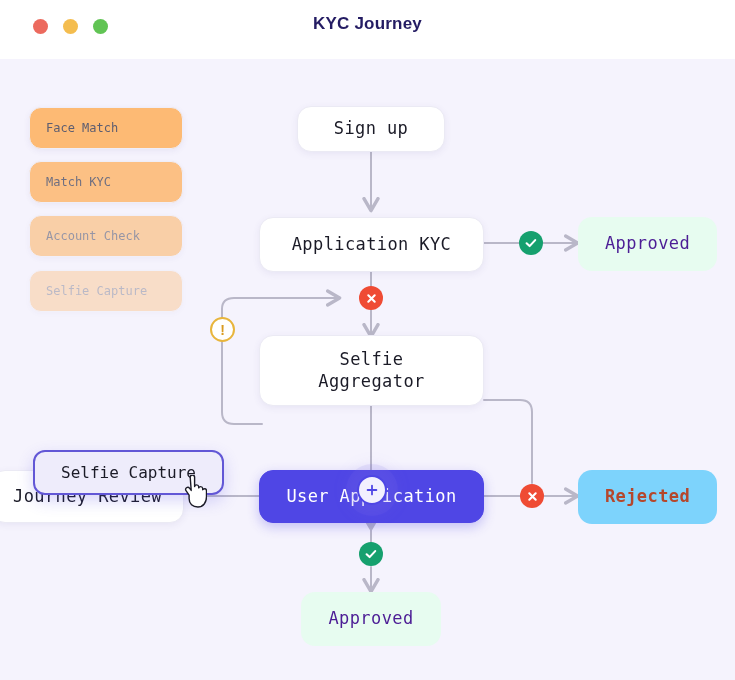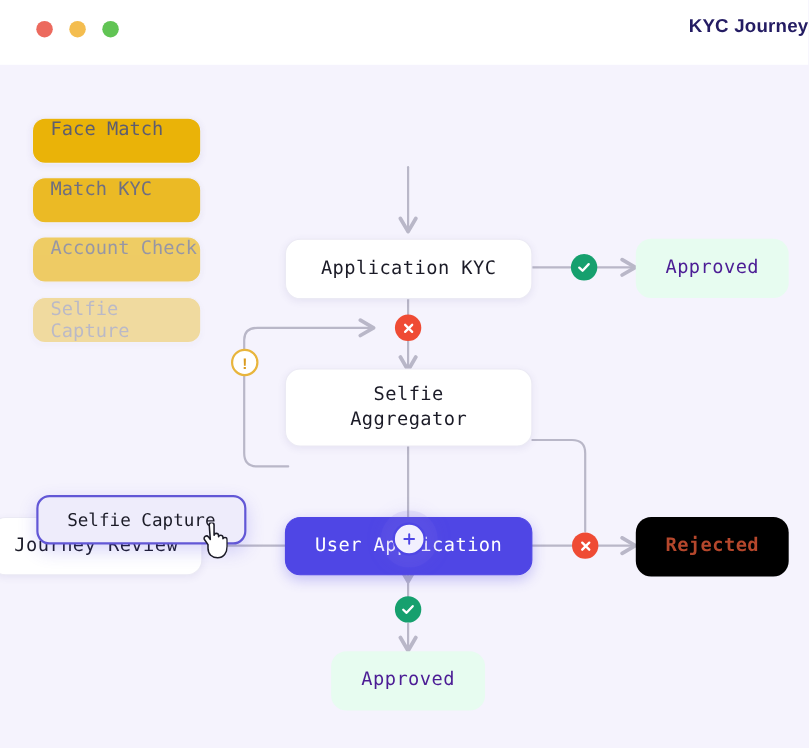--- a/index.html
+++ b/index.html
@@ -40,21 +40,21 @@
     width: 15px; height: 15px;
     border-radius: 50%;
   }
   .light.red    { background: #ec6a5e; }
   .light.amber  { background: #f4bd4f; }
   .light.green  { background: #61c454; }
   .window-title {
     position: absolute;
     left: 0; top: 14px;
     width: 735px;
-    text-align: right;
+    text-align: center;
     font-size: 17px;
     font-weight: bold;
     color: #241c63;
     letter-spacing: .2px;
     font-family: "Liberation Sans", sans-serif;
   }
 
   
   .canvas {
     position: absolute;
@@ -99,41 +99,42 @@
     box-shadow: 0 4px 12px rgba(79,70,229,.30);
   }
   .node.status-ok {
     background: #e7fcf0;
     color: #4c1d95;
     border: none;
     box-shadow: none;
     font-weight: normal;
   }
   .node.status-bad {
-    background: #000000;
+    background: #7dd3fc;
     color: #b5472c;
     border: none;
     box-shadow: none;
     font-weight: bold;
   }
 
   
   .chip {
     position: absolute;
     box-sizing: border-box;
     left: 29px;
     width: 154px;
     height: 42px;
     border-radius: 12px;
-    background: #eab308;
+    background: #fdba74;
     border: 1px solid #efeef7;
     display: flex;
+    align-items: center;
     padding-left: 16px;
     font-family: "DejaVu Sans Mono", "Liberation Mono", monospace;
-    font-size: 17px;
+    font-size: 12px;
     color: #5d5d70;
     box-shadow: 0 2px 6px rgba(74,60,140,.07);
   }
 
   
   .drag-chip {
     position: absolute;
     box-sizing: border-box;
     left: 33px; top: 391px;
     width: 191px;
@@ -249,20 +250,23 @@
     <div class="chip" style="top:102px; opacity:.88;">
       <span>Match KYC</span>
     </div>
     <div class="chip" style="top:156px; opacity:.62;">
       <span>Account Check</span>
     </div>
     <div class="chip" style="top:211px; opacity:.38;">
       <span>Selfie Capture</span>
     </div>
 
+    <div class="node card" style="left:297px; top:47px; width:148px; height:46px;">
+      <span>Sign up</span>
+    </div>
 
     <div class="node card" style="left:259px; top:158px; width:225px; height:55px;">
       <span>Application KYC</span>
     </div>
 
     <div class="node card" style="left:259px; top:276px; width:225px; height:71px;">
       <span>Selfie
 Aggregator</span>
     </div>
 

